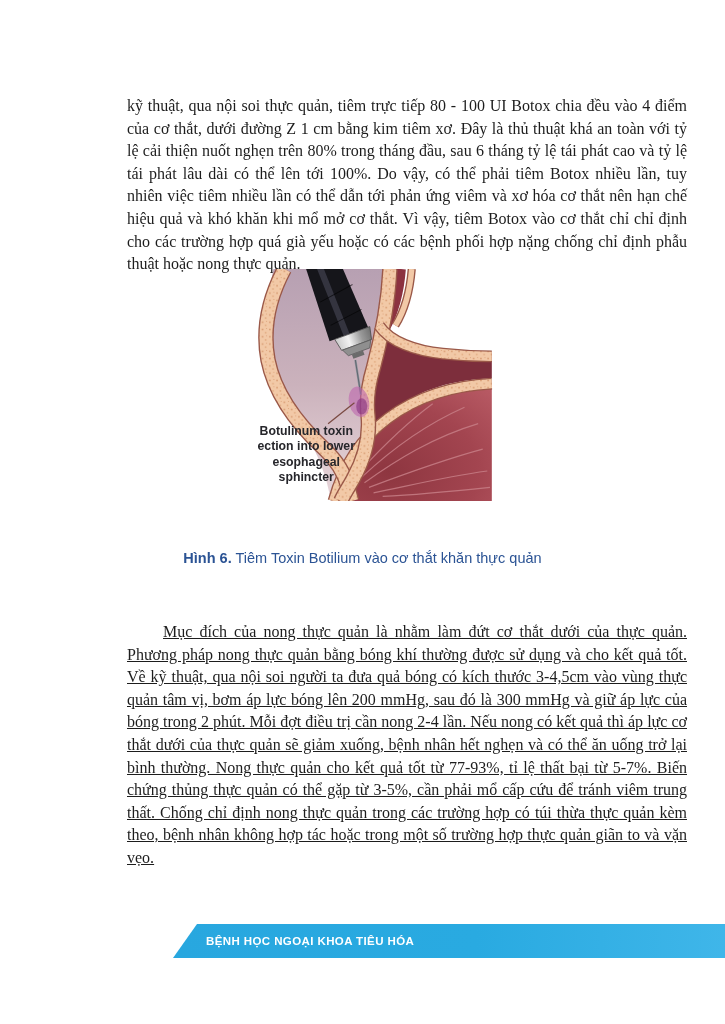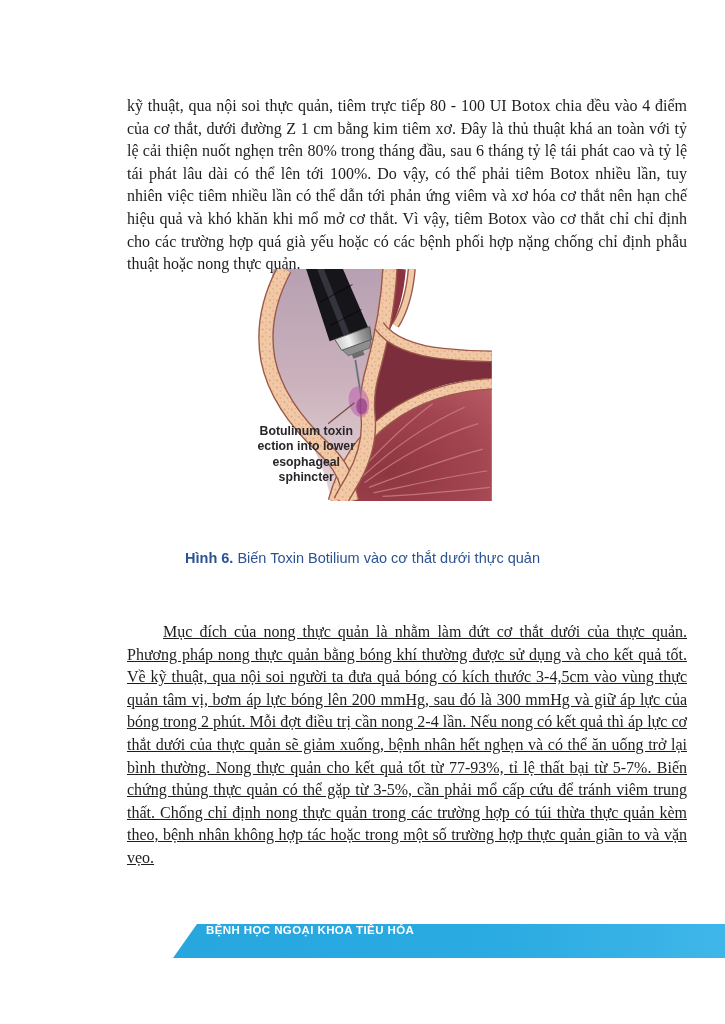--- a/index.html
+++ b/index.html
@@ -61,21 +61,21 @@
     display:flex;align-items:center;justify-content:center;
     padding-right:14px;
   }
   .footer-blue{
     position:absolute;left:173px;top:924px;width:552px;height:34px;
     background:linear-gradient(90deg,#28a7df 0%,#29aae1 55%,#3fb6e9 100%);
     clip-path:polygon(24px 0,100% 0,100% 100%,0 100%);
     color:#fff;
     font-family:"Liberation Sans",sans-serif;
     font-weight:bold;font-size:11.5px;letter-spacing:0.4px;
-    display:flex;align-items:flex-start;
+    display:flex;align-items:center;
     padding-left:33px;
   }
 </style>
 </head>
 <body>
 
 <div class="page">
 
   <p class="body-para para1">kỹ thuật, qua nội soi thực quản, tiêm trực tiếp 80 - 100 UI Botox chia đều vào 4 điểm của cơ thắt, dưới đường Z 1 cm bằng kim tiêm xơ. Đây là thủ thuật khá an toàn với tỷ lệ cải thiện nuốt nghẹn trên 80% trong tháng đầu, sau 6 tháng tỷ lệ tái phát cao và tỷ lệ tái phát lâu dài có thể lên tới 100%. Do vậy, có thể phải tiêm Botox nhiều lần, tuy nhiên việc tiêm nhiều lần có thể dẫn tới phản ứng viêm và xơ hóa cơ thắt nên hạn chế hiệu quả và khó khăn khi mổ mở cơ thắt. Vì vậy, tiêm Botox vào cơ thắt chỉ chỉ định cho các trường hợp quá già yếu hoặc có các bệnh phối hợp nặng chống chỉ định phẫu thuật hoặc nong thực quản.</p>
 
@@ -155,21 +155,21 @@
 
       <line x1="90" y1="170" x2="119" y2="147" stroke="#7a4a42" stroke-width="1.4"></line>
       <text class="fig-label" x="66" y="182">Botulinum toxin</text>
       <text class="fig-label" x="66" y="199">ection into lower</text>
       <text class="fig-label" x="66" y="216">esophageal</text>
       <text class="fig-label" x="66" y="233">sphincter</text>
     </svg>
   </div>
 
   <div class="caption">
-    <span class="cap-bold">Hình 6.</span><span> Biến Toxin Botilium vào cơ thắt dưới thực quản</span>
+    <span class="cap-bold">Hình 6.</span><span> Tiêm Toxin Botilium vào cơ thắt khăn thực quản</span>
   </div>
 
 
   <p class="body-para para2">Mục đích của nong thực quản là nhằm làm đứt cơ thắt dưới của thực quản. Phương pháp nong thực quản bằng bóng khí thường được sử dụng và cho kết quả tốt. Về kỹ thuật, qua nội soi người ta đưa quả bóng có kích thước 3-4,5cm vào vùng thực quản tâm vị, bơm áp lực bóng lên 200 mmHg, sau đó là 300 mmHg và giữ áp lực của bóng trong 2 phút. Mỗi đợt điều trị cần nong 2-4 lần. Nếu nong có kết quả thì áp lực cơ thắt dưới của thực quản sẽ giảm xuống, bệnh nhân hết nghẹn và có thể ăn uống trở lại bình thường. Nong thực quản cho kết quả tốt từ 77-93%, tỉ lệ thất bại từ 5-7%. Biến chứng thủng thực quản có thể gặp từ 3-5%, cần phải mổ cấp cứu để tránh viêm trung thất. Chống chỉ định nong thực quản trong các trường hợp có túi thừa thực quản kèm theo, bệnh nhân không hợp tác hoặc trong một số trường hợp thực quản giãn to và vặn vẹo.</p>
 
   <div class="footer-blue">
     <span>BỆNH HỌC NGOẠI KHOA TIÊU HÓA</span>
   </div>
 
 </div>

